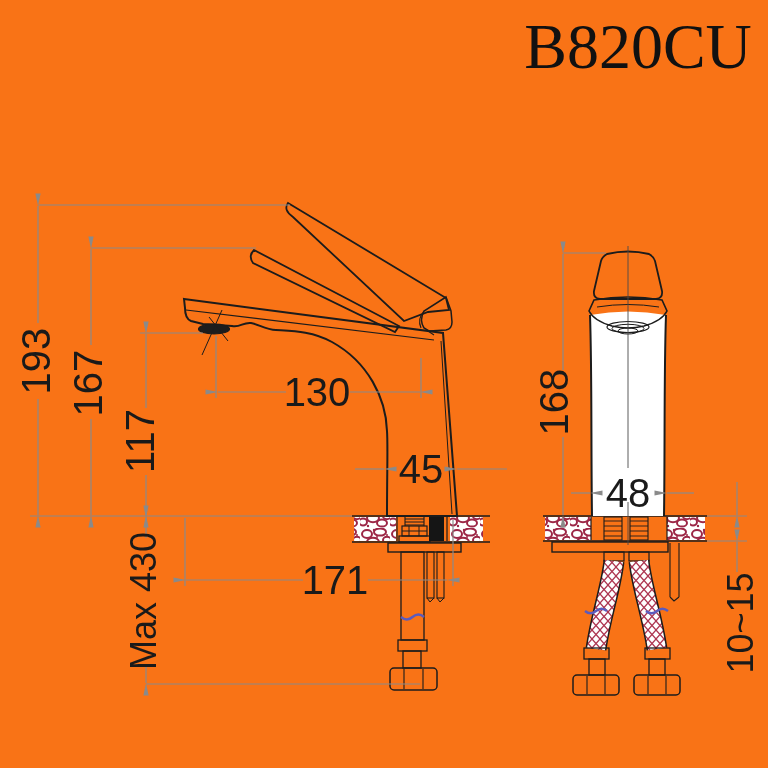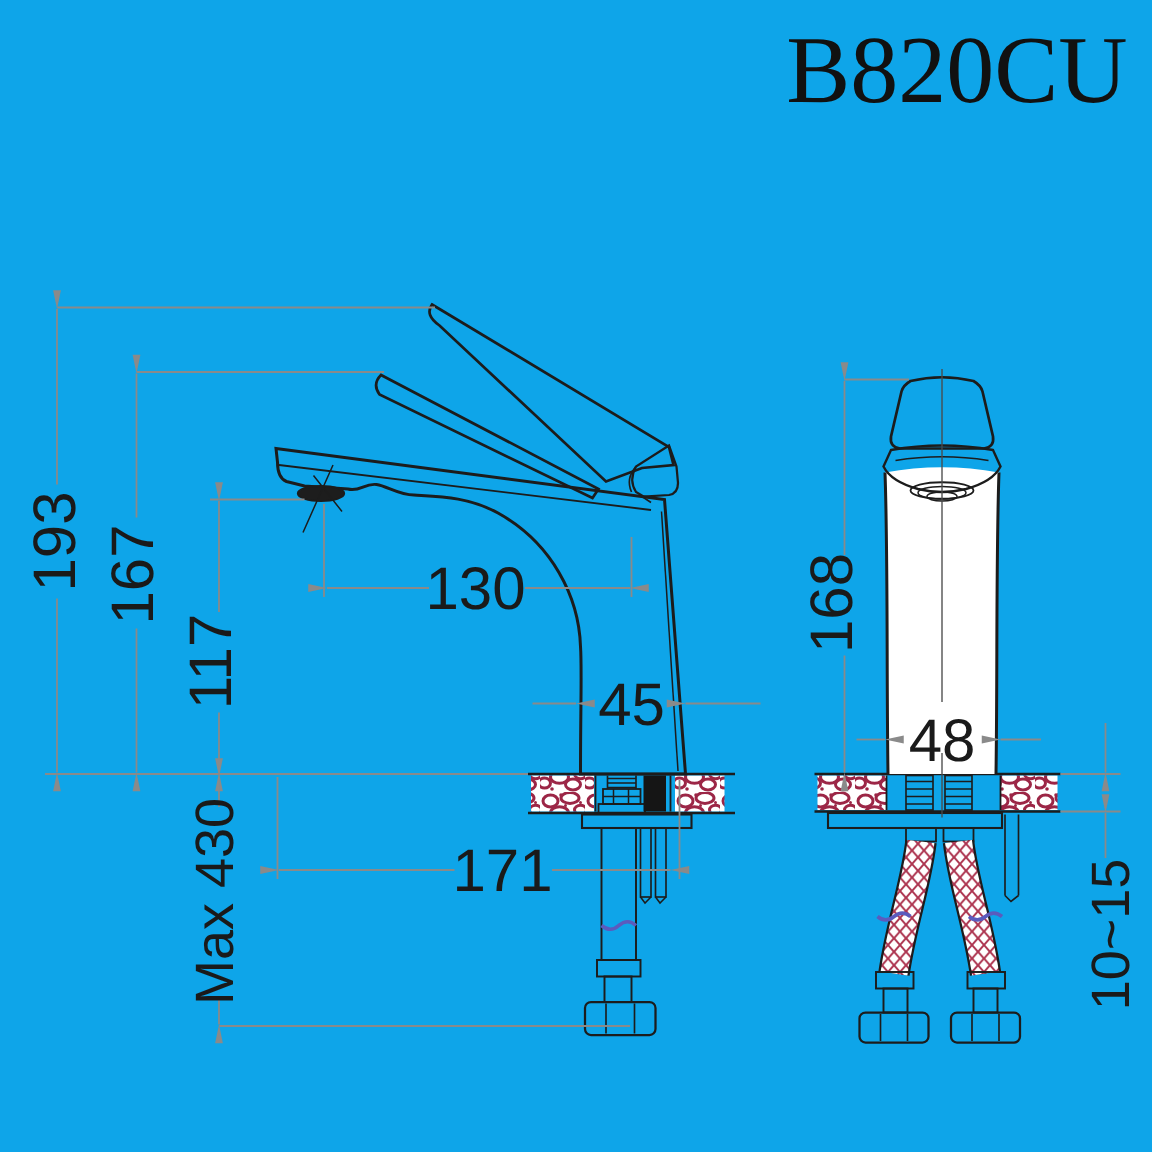--- a/index.html
+++ b/index.html
@@ -1,16 +1,16 @@
 <!DOCTYPE html>
 <html><head>
 <meta charset="utf-8">
 <style>
   html,body{margin:0;padding:0;background:#ffffff;}
-  .stage{position:relative;width:768px;height:768px;background:#0ea5e9;overflow:hidden;}
+  .stage{position:relative;width:768px;height:768px;background:#f97316;overflow:hidden;}
   svg{display:block;}
   text{font-family:"Liberation Sans","DejaVu Sans",sans-serif;fill:#1a1a1a;}
   .title{font-family:"Liberation Serif","DejaVu Serif",serif;font-size:64px;fill:#111;}
   .dim{font-size:40px;}
   .dimsm{font-size:36px;}
   .dln{stroke:#8a8a8a;stroke-width:1.2;fill:none;}
   .out{stroke:#1c1c1c;fill:none;}
 </style>
 </head>
 <body>

